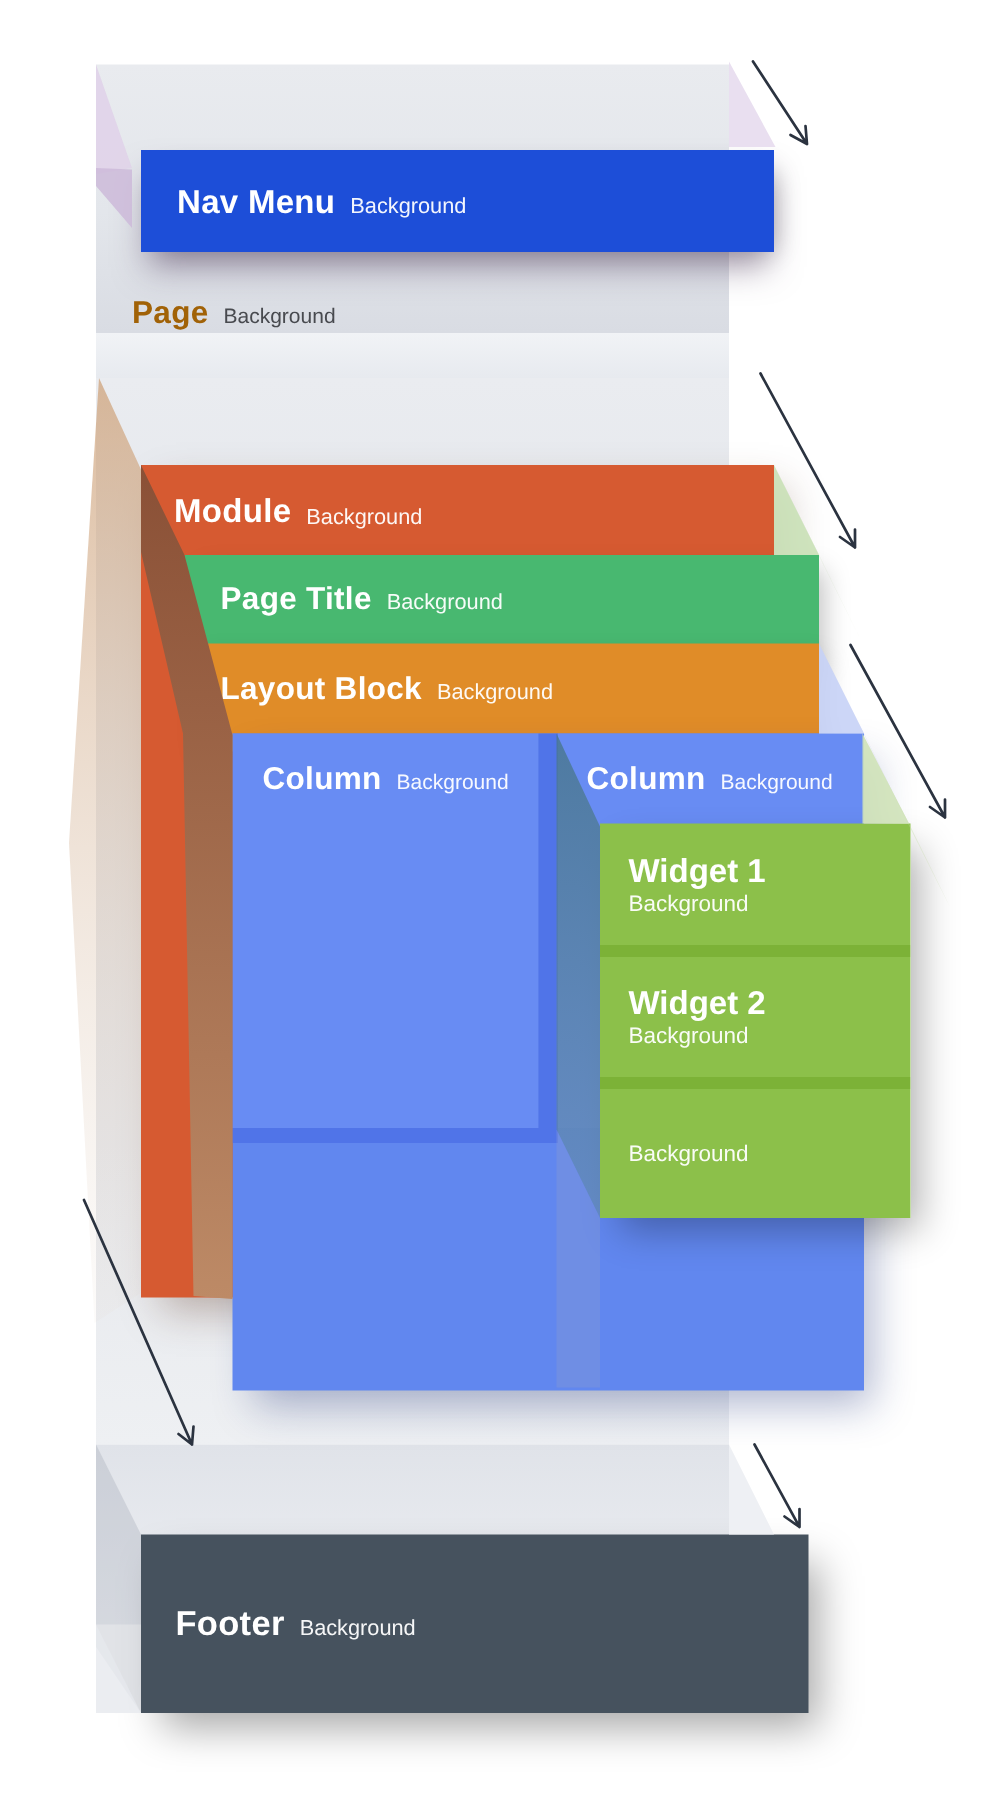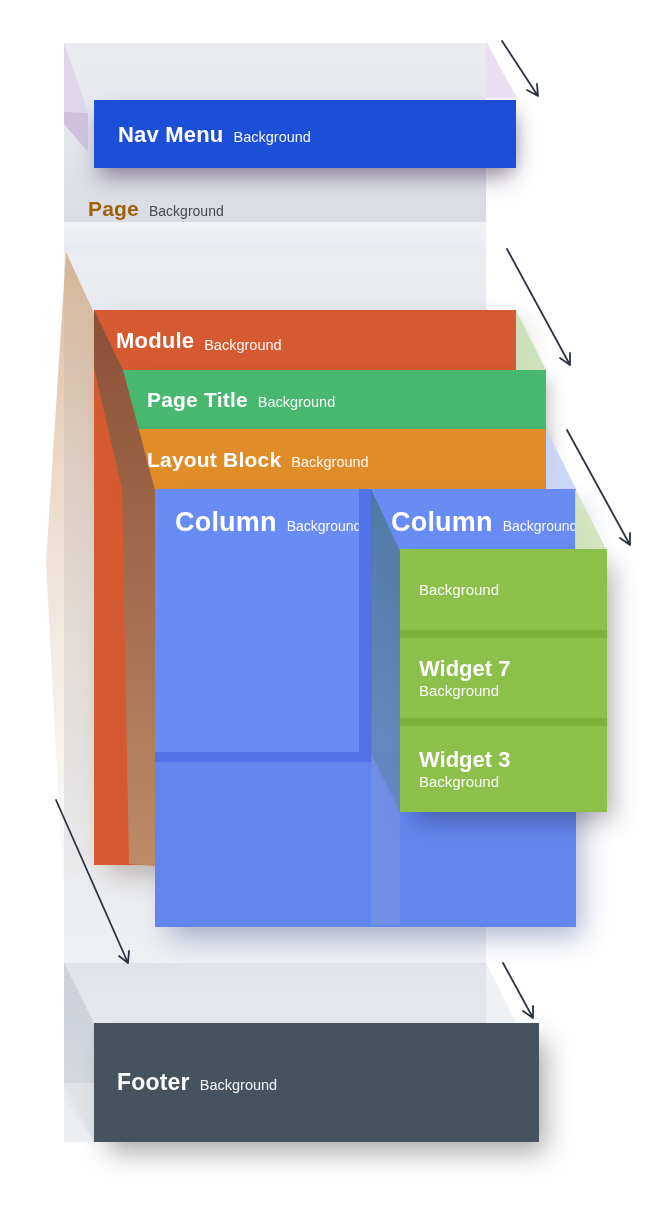--- a/index.html
+++ b/index.html
@@ -51,21 +51,21 @@
   #nav-label{position:absolute;left:24px;top:24px;}
   #page-label{left:88px;top:198px;}
   #page-label .t{color:#a16207;font-size:21px;}
   #page-label .s{color:#484a4f;font-size:14px;}
   #module-label{position:absolute;left:22px;top:20px;align-items:flex-end;}
   #page-title-label{position:absolute;left:24px;top:19px;}
   #page-title-label .t{font-size:21px;}
   #layout-label{position:absolute;left:24px;top:20px;}
   #layout-label .t{font-size:21px;}
   .col-label{position:absolute;top:20px;}
-  .col-label .t{font-size:27px;}
+  .col-label .t{font-size:21px;}
   .col-label .s{font-size:14px;}
   #col-left .col-label{left:20px;}
   #col-right .col-label{left:19px;}
   .widget-sec .t{font-weight:700;color:#fff;font-size:22px;line-height:1;}
   .widget-sec .s{font-size:15px;color:rgba(255,255,255,.95);line-height:1;}
   #footer-label .t{font-size:23px;}
   
   #fold-overlay{left:0;top:0;pointer-events:none;}
 </style>
 </head>
@@ -122,30 +122,30 @@
   <div class="abs" id="col-right" style="background: rgb(104, 140, 243);">
     <div class="lbl col-label">
       <span class="t">Column</span>
       <span class="s">Background</span>
     </div>
   </div>
   <div class="abs" id="col-gap-h" style="background: rgb(80, 116, 232);"></div>
 
   <div class="abs" id="widget-stack">
     <div class="widget-sec" id="widget-1" style="background: rgb(140, 192, 74);">
+      <span class="t">Widget 1</span>
       <span class="s">Background</span>
     </div>
     <div class="widget-sep" style="background: rgb(124, 178, 55);"></div>
     <div class="widget-sec" id="widget-2" style="background: rgb(140, 192, 74);">
-      <span class="t">Widget 7</span>
+      <span class="t">Widget 2</span>
       <span class="s">Background</span>
     </div>
     <div class="widget-sep" style="background: rgb(124, 178, 55);"></div>
     <div class="widget-sec" id="widget-3" style="background: rgb(140, 192, 74);">
-      <span class="t">Widget 3</span>
       <span class="s">Background</span>
     </div>
   </div>
 
   <div class="abs card" id="footer-bar" style="background: rgb(70, 82, 94);">
     <div class="lbl" id="footer-label">
       <span class="t">Footer</span>
       <span class="s">Background</span>
     </div>
   </div>

